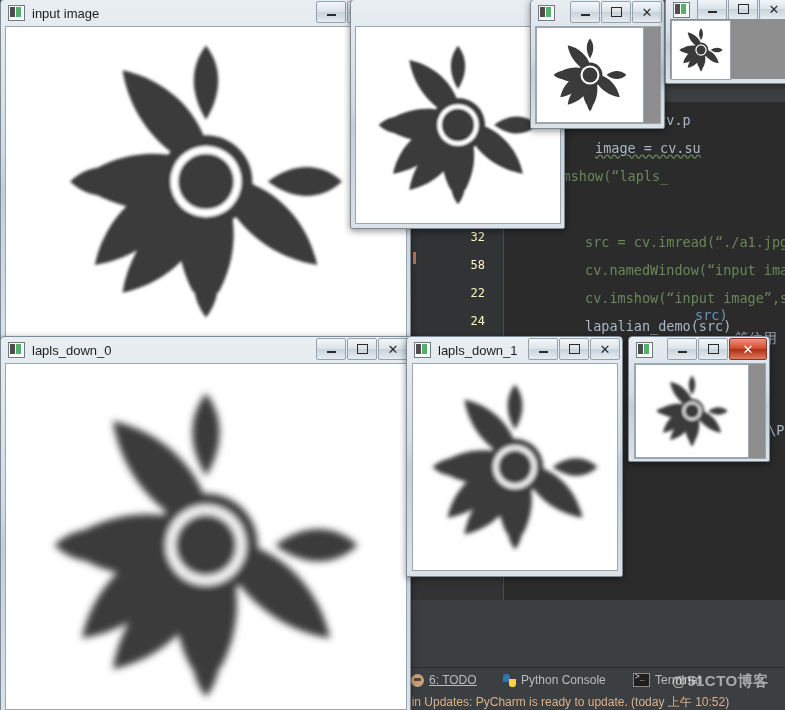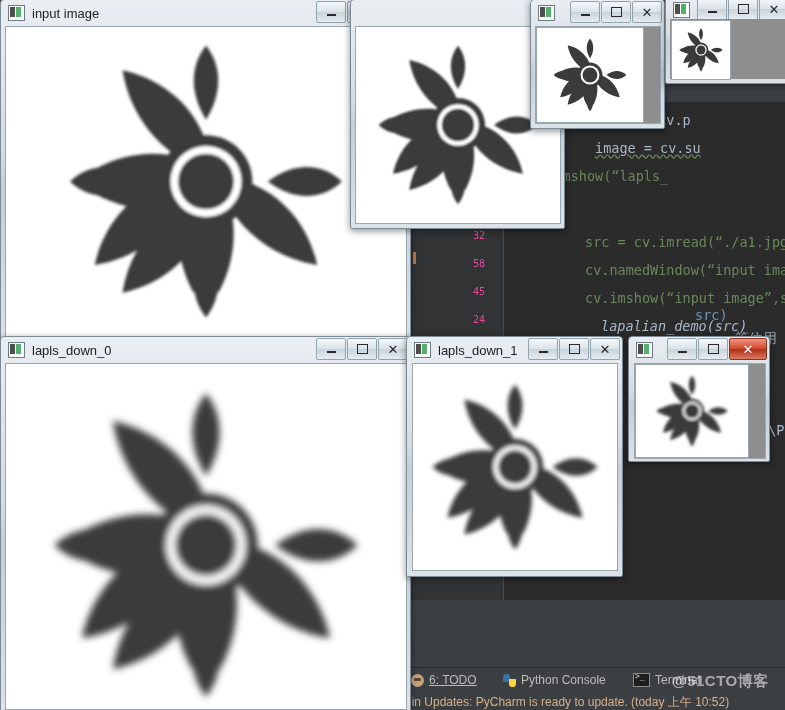--- a/index.html
+++ b/index.html
@@ -19,21 +19,21 @@
   .py-ico:before{content:"";position:absolute;left:0;top:0;width:7px;height:8px;background:#3572A5;border-radius:3px 3px 0 0;}
   .py-ico:after{content:"";position:absolute;right:0;bottom:0;width:7px;height:8px;background:#FFD43B;border-radius:0 0 3px 3px;}
   .tab-x{color:#7a7a7a;font-size:11px;}
 
   #editor{position:absolute;left:405px;top:102px;width:380px;height:498px;background:#2b2b2b;}
   #gutter{position:absolute;left:0;top:0;width:98px;height:498px;background:#313335;border-right:1px solid #4b4b4b;}
   .gut-mark{position:absolute;left:8px;width:3px;height:12px;background:#b9764f;}
   .fold{position:absolute;left:60px;width:13px;height:13px;border:1px solid #6e6e6e;background:#3c3f41;}
   .fold:after{content:"";position:absolute;left:2px;top:5px;width:7px;height:1px;background:#9a9a9a;}
   .foldline{position:absolute;left:66px;width:1px;background:#6e6e6e;}
-  .gnum{position:absolute;color:#ec4899;font-family:"DejaVu Sans Mono", monospace;font-size:10px;text-align:right;width:30px;}
+  .gnum{position:absolute;color:#fef9c3;font-family:"DejaVu Sans Mono", monospace;font-size:12px;text-align:right;width:30px;}
   .gchar{position:absolute;color:#a9b7c6;font-family:"DejaVu Sans Mono", monospace;font-size:13px;}
   .codeline{position:absolute;white-space:pre;font-family:"DejaVu Sans Mono", monospace;font-size:13.5px;color:#a9b7c6;}
   .kw-green{color:#6A8759;}
   .squig-g{text-decoration:underline wavy #6A8759;}
   .cn{color:#a9b7c6;font-family:"DejaVu Sans", sans-serif;}
 
   #statusbar{position:absolute;left:405px;top:667px;width:380px;height:43px;background:#3c3f41;border-top:1px solid #2b2b2b;}
   .sb-item{position:absolute;display:flex;align-items:center;gap:5px;color:#bbbbbb;font-size:12px;top:5px;}
   .sb-msg{position:absolute;left:0px;top:26px;color:#d9b08c;font-size:12px;white-space:nowrap;}
   .todo-ico{width:13px;height:13px;border-radius:50%;background:#c7a17a;position:relative;}
@@ -92,32 +92,32 @@
     <div id="gutter">
       <div class="gut-mark" style="top:25px;"></div>
       <div class="gut-mark" style="top:110px;"></div>
       <div class="gut-mark" style="top:150px;"></div>
       <div class="foldline" style="top:40px;height:40px;"></div>
       <div class="fold" style="top:32px;"></div>
       <div class="fold" style="top:74px;"></div>
       <span class="gchar" style="left:4px;top:62px;">g</span>
       <span class="gnum" style="left:50px;top:128px;">32</span>
       <span class="gnum" style="left:50px;top:156px;">58</span>
-      <span class="gnum" style="left:50px;top:184px;">45</span>
+      <span class="gnum" style="left:50px;top:184px;">22</span>
       <span class="gnum" style="left:50px;top:212px;">24</span>
     </div>
 
     <span class="codeline" style="left:180px;top:10px;">expand = cv.p</span>
     <span class="codeline squig-g" style="left:190px;top:38px;">image = cv.su</span>
     <span class="codeline kw-green" style="left:125px;top:66px;">cv.imshow(“lapls_</span>
 
     <span class="codeline kw-green" style="left:180px;top:132px;">src = cv.imread(“./a1.jpg</span>
     <span class="codeline kw-green" style="left:180px;top:160px;">cv.namedWindow(“input ima</span>
     <span class="codeline kw-green" style="left:180px;top:188px;">cv.imshow(“input image”,s</span>
-    <span class="codeline" style="left:196px;top:216px;font-style:italic;">lapalian_demo(src)</span>
+    <span class="codeline" style="left:180px;top:216px;">lapalian_demo(src)</span>
 
     <span class="codeline" style="left:290px;top:205px;color:#6897bb;">src)</span>
     <span class="cn" style="position:absolute;left:330px;top:228px;font-size:14px;color:#9aa7b1;">等位用户</span>
     <span class="codeline" style="left:355px;top:320px;color:#a9b7c6;">s\P</span>
   </div>
 
   <div id="statusbar">
     <div class="sb-item" style="left:6px;text-decoration:underline;">
       <span class="todo-ico"></span>
       <span style="text-decoration:underline">6: TODO</span>

